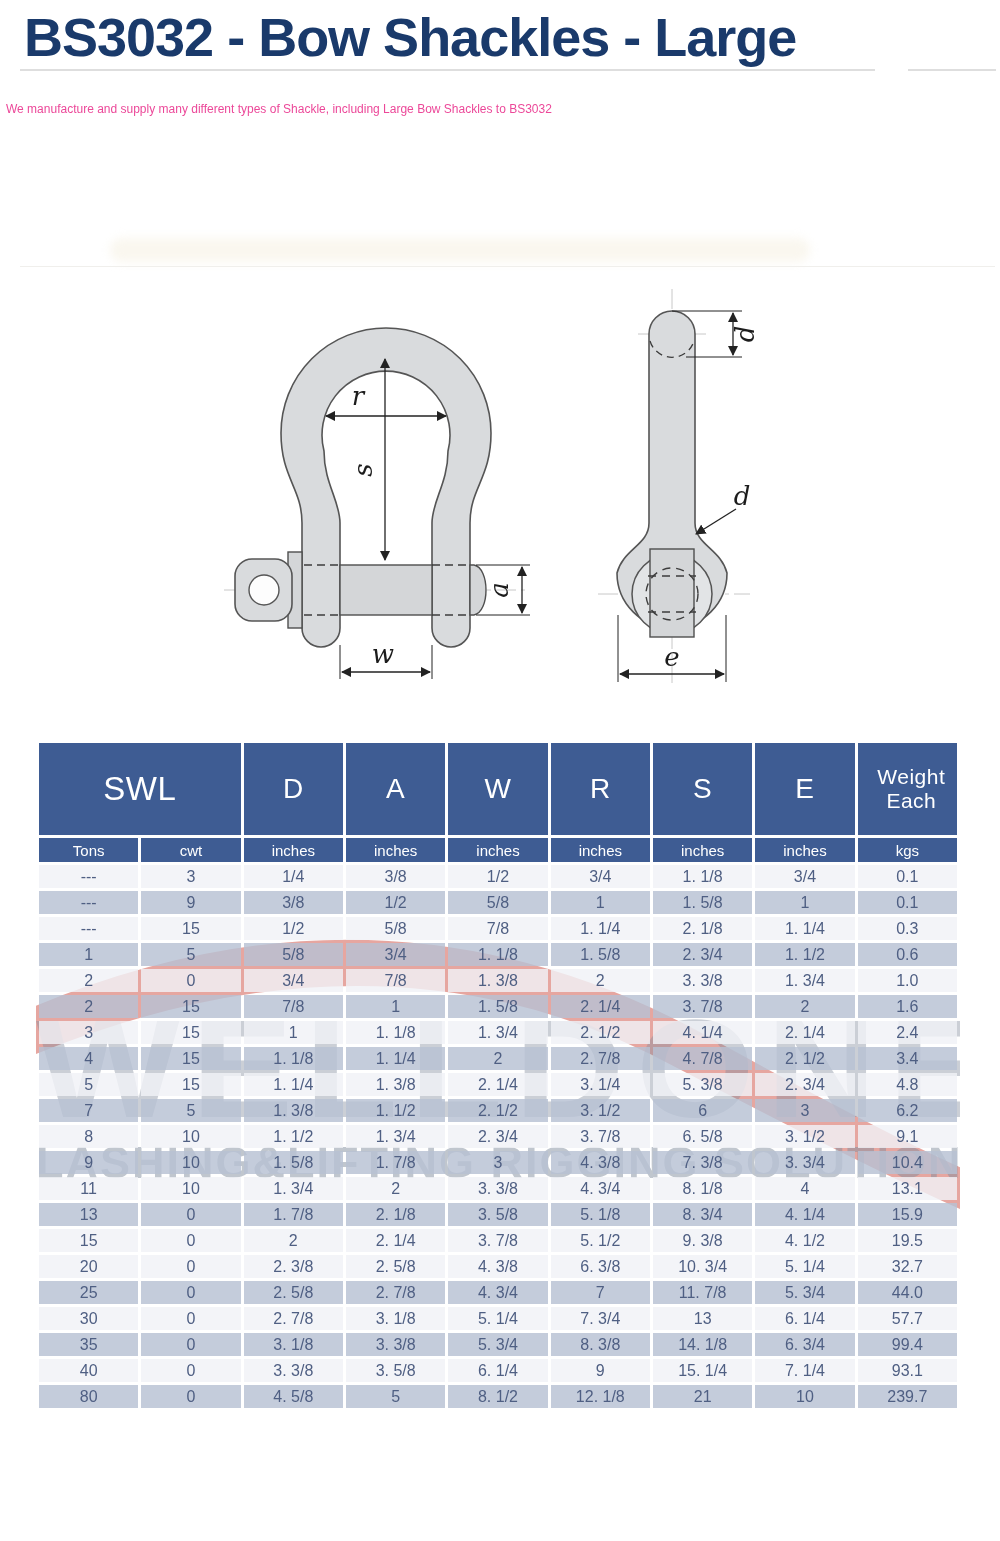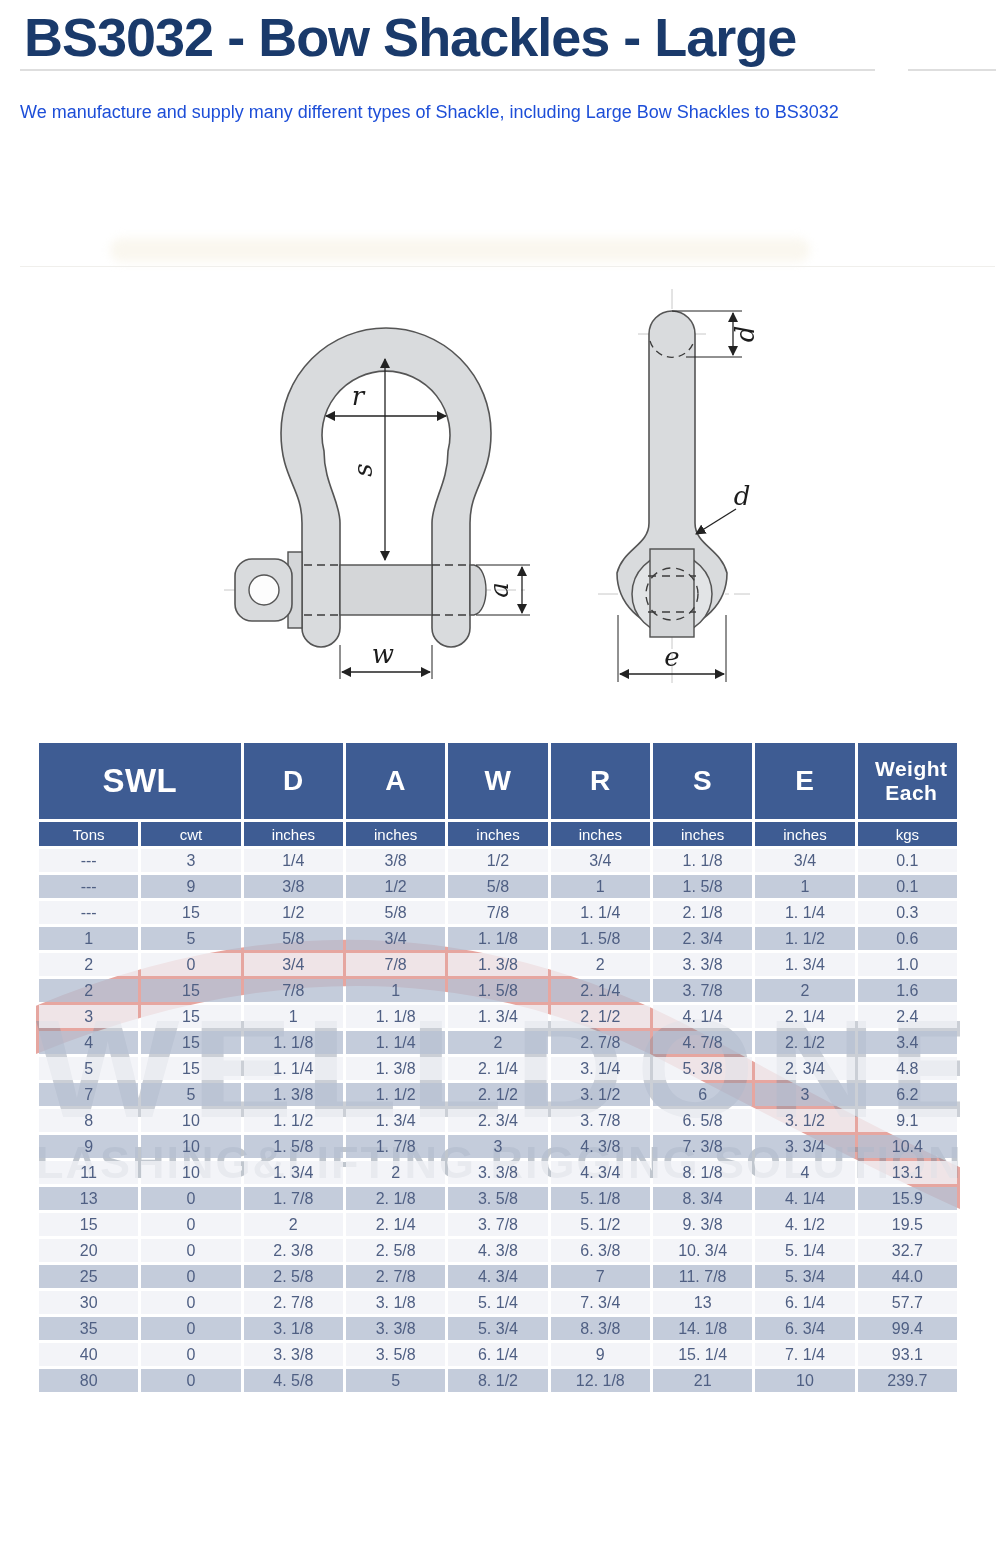--- a/index.html
+++ b/index.html
@@ -4,42 +4,42 @@
 <style>
   * { margin:0; padding:0; box-sizing:border-box; }
   body { background:#fff; font-family:"Liberation Sans", sans-serif; }
   .page { position:relative; width:1000px; height:1541px; background:#fff; overflow:hidden; }
 
   .page-title { position:absolute; left:24px; top:6px; font-size:54px; font-weight:700;
     letter-spacing:-1px; color:var(--c-title_navy,#1a3a6b); white-space:nowrap; }
   .divider-seg { position:absolute; top:69px; height:2px; background:#dedede; }
   .divider-a { left:20px; width:855px; }
   .divider-b { left:908px; width:88px; }
-  .page-subtitle { position:absolute; left:20px; top:102px; font-size:18px; color:#1d4ed8; white-space:nowrap; }
+  .page-subtitle { position:absolute; left:6px; top:102px; font-size:12px; color:#ec4899; white-space:nowrap; }
 
   .ghost-line { position:absolute; left:20px; top:266px; width:975px; height:1px; background:#f0efec; }
   .ghost-smudge { position:absolute; left:110px; top:238px; width:700px; height:24px;
     background:rgba(246,241,226,0.55); border-radius:12px; filter:blur(5px); }
 
   .figure-area { position:absolute; left:0; top:283px; width:1000px; height:420px; }
   .svg-front { position:absolute; left:222px; top:0; }
   .svg-side  { position:absolute; left:590px; top:0; }
 
   .table-section { position:absolute; left:36px; top:740px; width:924px; height:748px; }
   .watermark { position:absolute; inset:0; z-index:0; pointer-events:none; overflow:hidden; }
   .wm-line1 { position:absolute; left:0; right:0; top:248px; text-align:center; white-space:nowrap;
     font-size:152px; font-weight:700; letter-spacing:12px; color:rgba(130,141,158,0.42);
     transform:scaleY(0.92); transform-origin:top; }
   .wm-line2 { position:absolute; left:0; right:0; top:397px; text-align:center; white-space:nowrap;
     font-size:45px; font-weight:700; letter-spacing:2px; color:rgba(130,141,158,0.5); }
 
   table.spec { position:relative; z-index:1; width:924px; border-collapse:separate;
     border-spacing:3px; table-layout:fixed; }
   table.spec th { background:var(--c-header_blue,#3e5c93); color:#fff; text-align:center; vertical-align:middle; }
-  tr.main-head th { height:76px; font-size:28px; font-weight:700; letter-spacing:0.5px; }
+  tr.main-head th { height:92px; font-size:28px; font-weight:400; letter-spacing:0.5px; }
   tr.main-head th.swl-h { font-size:33px; }
   tr.main-head th.weight-h { font-size:21px; line-height:1.15;padding-left:8px; }
   tr.sub-head th { height:24px; font-size:15px; font-weight:400; }
   table.spec td { height:23px; text-align:center; vertical-align:middle;
     font-size:16px; color:var(--c-text_cell,#4f5f83); }
   tr.row-a td { background:rgba(240,242,246,0.82); }
   tr.row-b td { background:rgba(183,193,211,0.82); }
 
   .dim-label { font-family:"DejaVu Serif", serif; font-style:italic; font-size:26px; fill:#1c1c1c; }
 </style>

